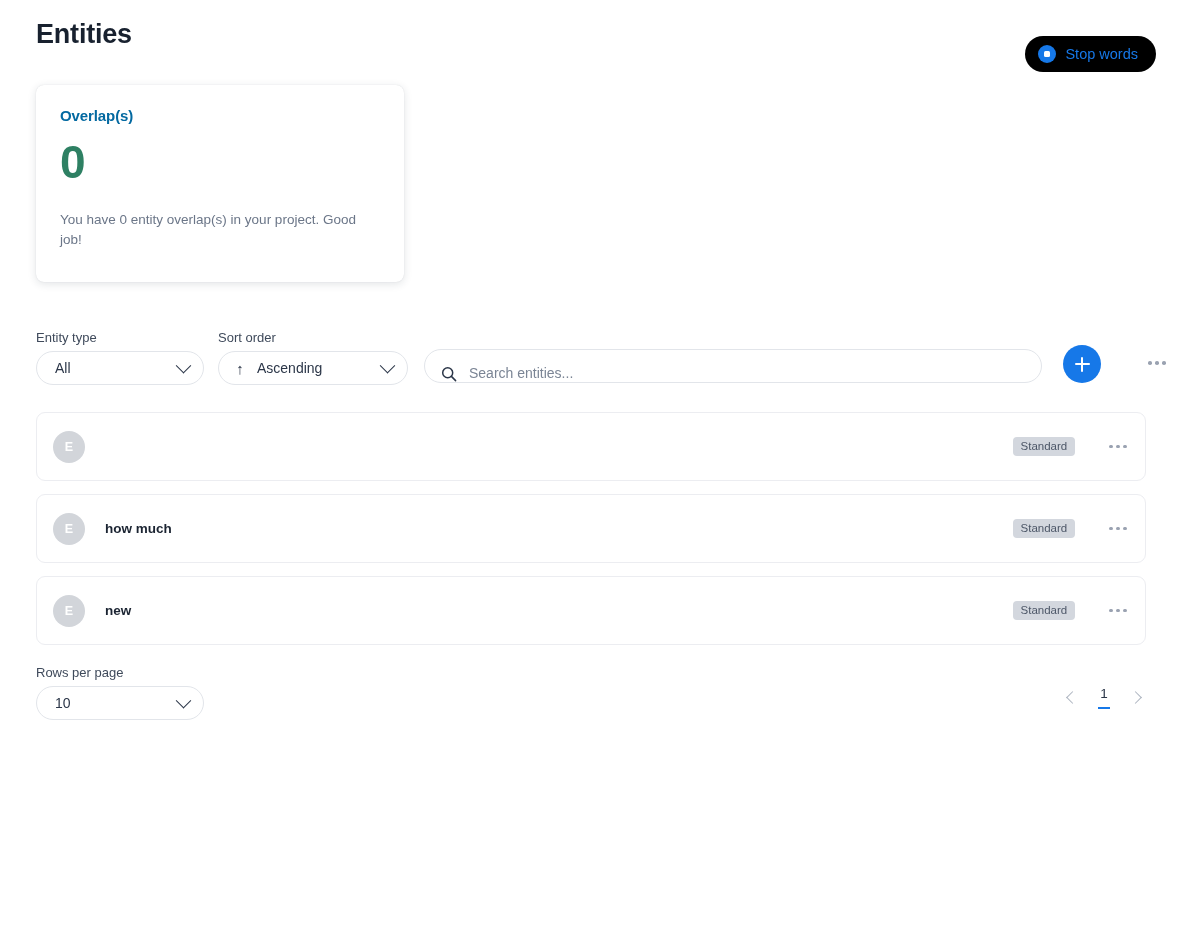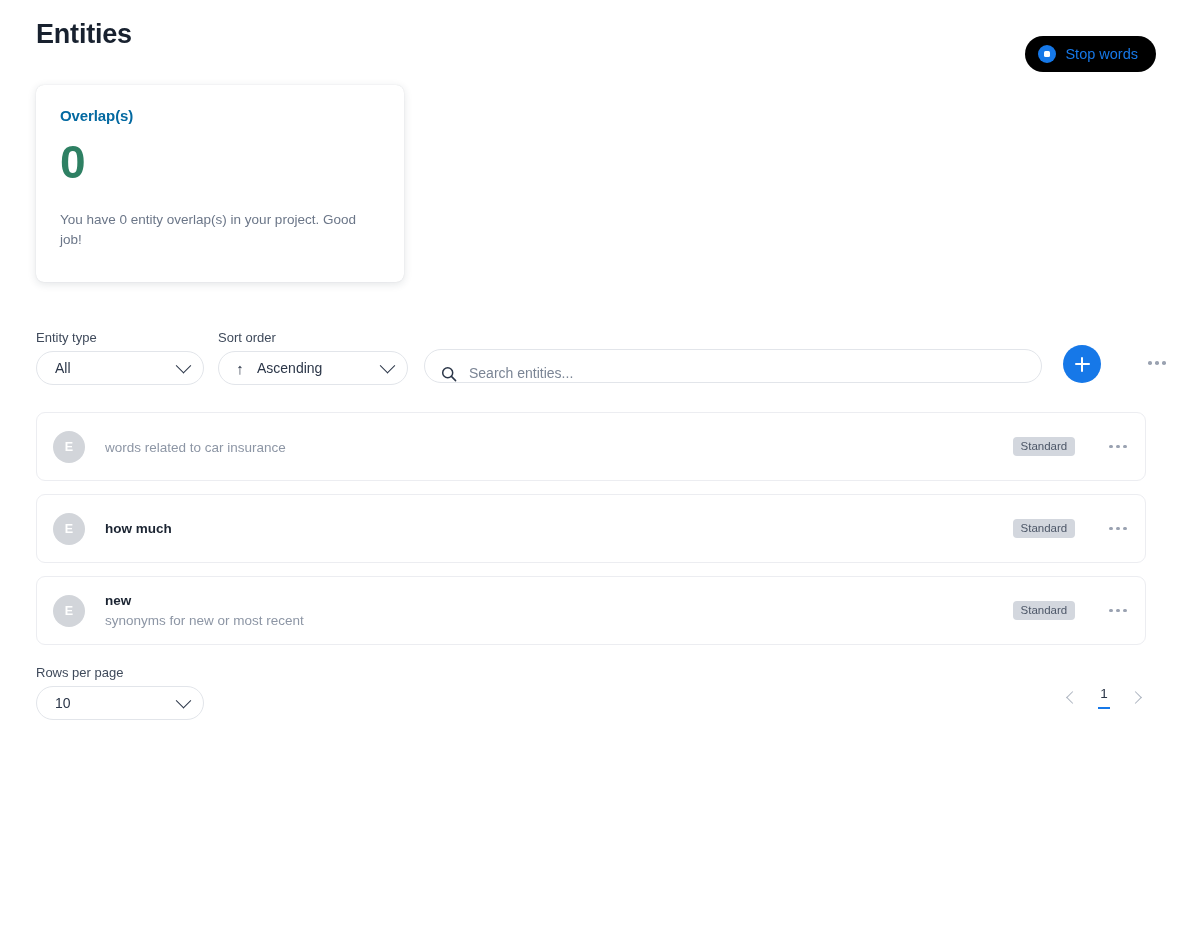--- a/index.html
+++ b/index.html
@@ -387,21 +387,20 @@
       <span></span>
       <span></span>
   </span>
 </div>
 
 <div class="entity-list">
 
   <div class="entity-row">
     <div class="avatar">E</div>
     <div class="entity-text">
-      <div class="entity-sub">words related to car insurance</div>
     </div>
     <span class="badge">Standard</span>
     <span class="kebab">
       <span></span>
         <span></span>
         <span></span>
     </span>
   </div>
 
   <div class="entity-row">
@@ -415,21 +414,20 @@
       <span></span>
         <span></span>
         <span></span>
     </span>
   </div>
 
   <div class="entity-row">
     <div class="avatar">E</div>
     <div class="entity-text">
       <div class="entity-name">new</div>
-      <div class="entity-sub">synonyms for new or most recent</div>
     </div>
     <span class="badge">Standard</span>
     <span class="kebab">
       <span></span>
         <span></span>
         <span></span>
     </span>
   </div>
 
 </div>

